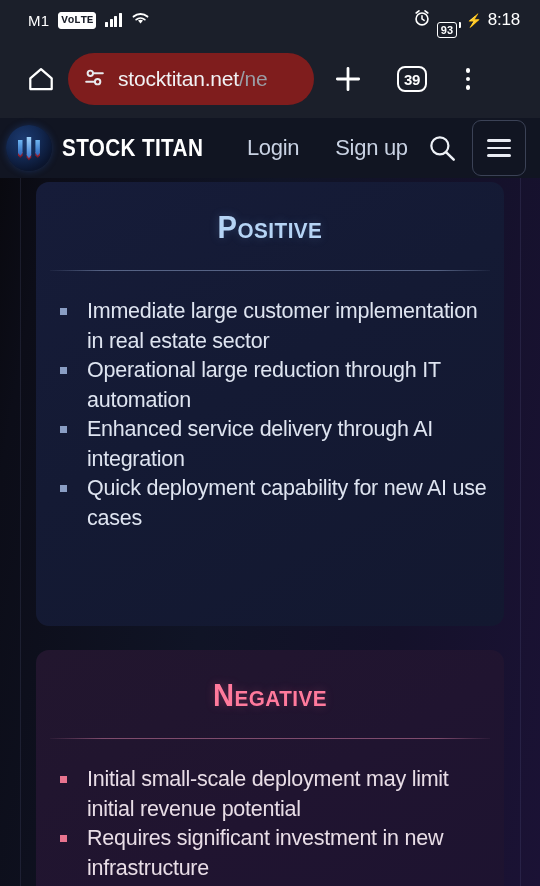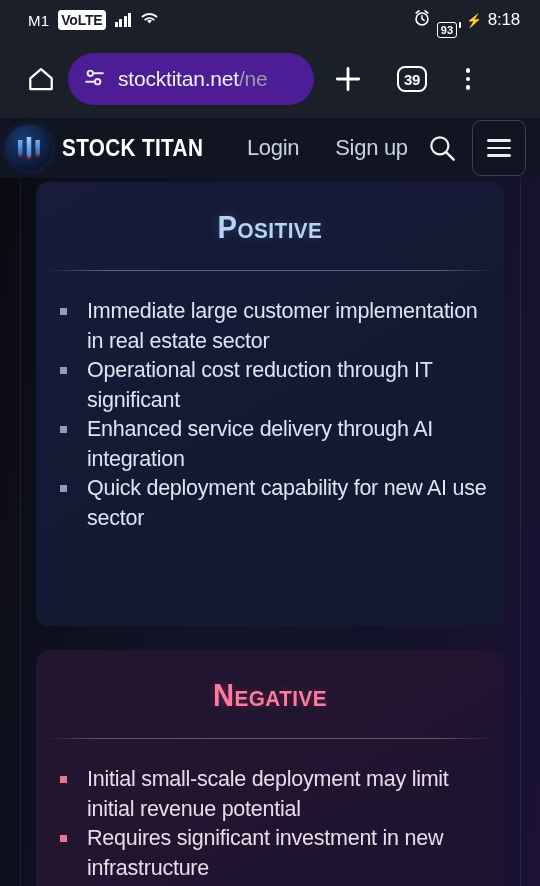--- a/index.html
+++ b/index.html
@@ -26,28 +26,28 @@
   .sb-left { display: flex; align-items: center; gap: 9px; }
   .sb-right { display: flex; align-items: center; gap: 6px; }
   .carrier {
     font-size: 15px;
     letter-spacing: .2px;
     color: #ffffff;
   }
   .volte {
     border: 1.5px solid #ffffff;
     border-radius: 3px;
-    font-size: 14px;
+    font-size: 11px;
     font-weight: bold;
     line-height: 1;
     padding: 2px 2px 2px 2px;
     letter-spacing: -0.2px;
     color: #1b1f2a;
     background: #ffffff;
-    font-family: Liberation Sans, sans-serif;
+    font-family: Liberation Mono, monospace;
   }
   .signal { display: flex; align-items: flex-end; gap: 1.5px; height: 14px; }
   .signal i { display: block; width: 3px; background: #fff; border-radius: .5px; }
   .signal i:nth-child(1) { height: 5px; }
   .signal i:nth-child(2) { height: 8px; }
   .signal i:nth-child(3) { height: 11px; }
   .signal i:nth-child(4) { height: 14px; }
 
   .battery {
     display: flex;
@@ -75,21 +75,21 @@
     background: #1b1f2a;
     display: flex;
     align-items: center;
     padding: 0 14px;
     gap: 0;
   }
   .home-btn { width: 54px; display: flex; justify-content: center; align-items: center; }
   .urlpill {
     flex: 0 0 246px;
     height: 52px;
-    background: #4c1d95;
+    background: #7f1d1d;
     border-radius: 26px;
     display: flex;
     align-items: center;
     padding: 0 14px;
     gap: 11px;
     overflow: hidden;
   }
   .url-text {
     font-size: 21px;
     color: #f1f2f4;
@@ -350,23 +350,23 @@
   </div>
 </div>
 
 <div class="page">
 
   <section class="card positive">
     <div class="card-title">Positive</div>
     <div class="divider"></div>
     <ul class="bullets">
       <li>Immediate large customer implementation in real estate sector</li>
-      <li>Operational cost reduction through IT significant</li>
+      <li>Operational large reduction through IT automation</li>
       <li>Enhanced service delivery through AI integration</li>
-      <li>Quick deployment capability for new AI use sector</li>
+      <li>Quick deployment capability for new AI use cases</li>
     </ul>
   </section>
 
   <section class="card negative">
     <div class="card-title">Negative</div>
     <div class="divider"></div>
     <ul class="bullets">
       <li>Initial small-scale deployment may limit initial revenue potential</li>
       <li>Requires significant investment in new infrastructure</li>
     </ul>

